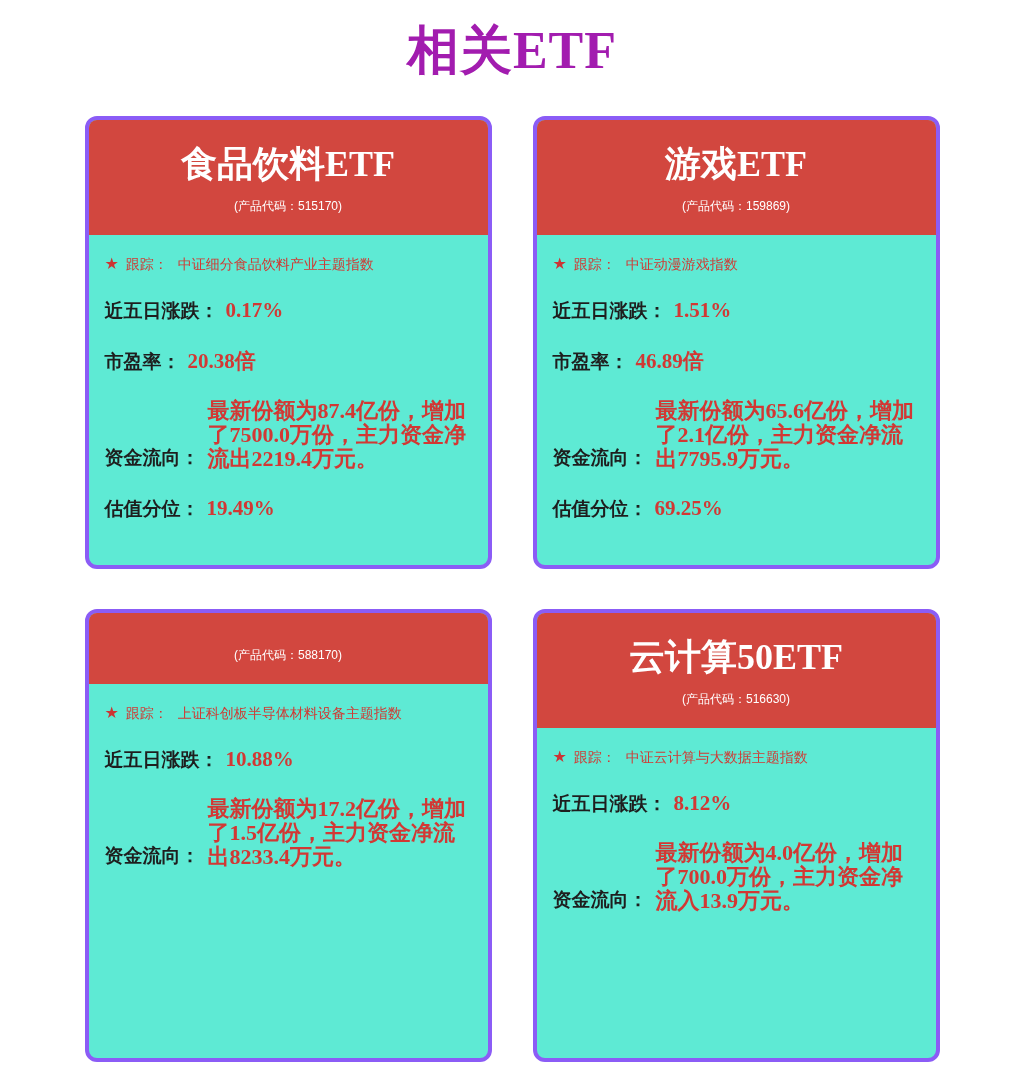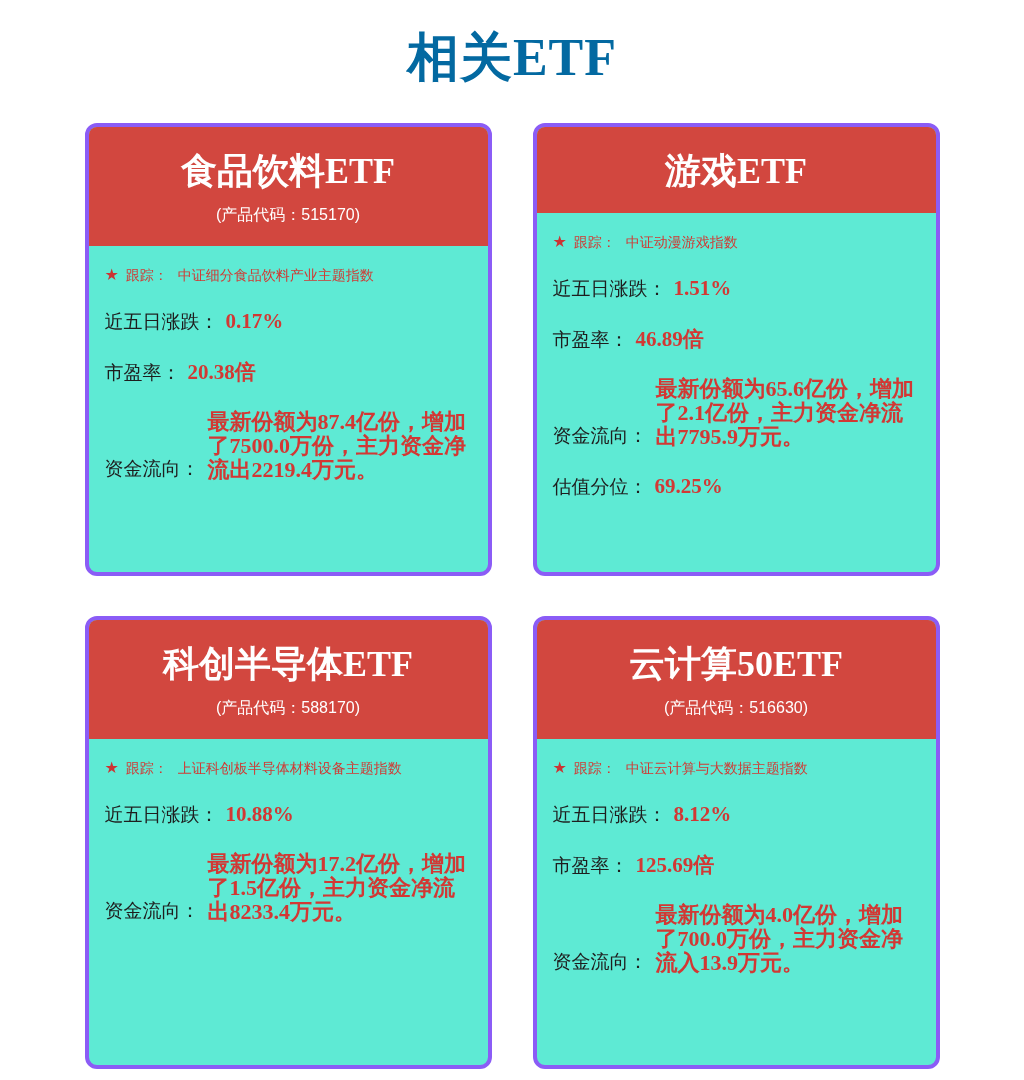--- a/index.html
+++ b/index.html
@@ -7,22 +7,22 @@
     margin: 0; padding: 0;
     width: 1024px; min-height: 1080px;
     background: #ffffff;
     font-family: "Liberation Sans", sans-serif;
   }
   .page-title {
     text-align: center;
     font-family: "Liberation Serif", serif;
     font-weight: bold;
     font-size: 52px;
-    color: #0369a1;
-    margin: 23px 0 30px 0;
+    color: #a21caf;
+    margin: 16px 0 30px 0;
     letter-spacing: 1px;
   }
   .grid {
     display: grid;
     grid-template-columns: 407px 407px;
     column-gap: 41px;
     row-gap: 40px;
     justify-content: center;
     align-items: stretch;
   }
@@ -41,21 +41,21 @@
     text-align: center;
     padding: 22px 10px 20px 10px;
   }
   .card-title {
     font-family: "Liberation Serif", serif;
     font-weight: bold;
     font-size: 36px;
     line-height: 44px;
   }
   .card-code {
-    font-size: 16px;
+    font-size: 12px;
     margin-top: 12px;
     font-weight: normal;
   }
   .card-body {
     padding: 20px 16px 22px 16px;
     flex: 1;
   }
   .track {
     color: #D03A34;
     font-size: 14px;
@@ -68,21 +68,21 @@
     margin-right: 7px;
     color: #CC3333;
   }
   .track-label { margin-right: 10px; }
   .metric {
     margin-top: 24px;
     font-size: 19px;
     line-height: 26px;
   }
   .m-label {
-    font-weight: normal;
+    font-weight: bold;
     color: #1E1E1E;
   }
   .m-value {
     font-weight: bold;
     color: #D23834;
     font-family: "Liberation Serif", serif;
     font-size: 21px;
     margin-left: 7px;
   }
   .metric.flow { display: flex; align-items: flex-end; }
@@ -115,26 +115,30 @@
       <div class="metric">
         <span class="m-label">近五日涨跌：</span><span class="m-value">0.17%</span>
       </div>
       <div class="metric">
         <span class="m-label">市盈率：</span><span class="m-value">20.38倍</span>
       </div>
       <div class="metric flow">
         <span class="m-label">资金流向：</span>
           <span class="m-value">最新份额为87.4亿份，增加了7500.0万份，主力资金净流出2219.4万元。</span>
       </div>
+      <div class="metric">
+        <span class="m-label">估值分位：</span><span class="m-value">19.49%</span>
+      </div>
     </div>
   </div>
 
   <div class="card">
     <div class="card-header">
       <div class="card-title">游戏ETF</div>
+      <div class="card-code">(产品代码：159869)</div>
     </div>
     <div class="card-body">
       <div class="track">
         <span class="star-icon">★</span>
         <span class="track-label">跟踪：</span>
         <span>中证动漫游戏指数</span>
       </div>
       <div class="metric">
         <span class="m-label">近五日涨跌：</span><span class="m-value">1.51%</span>
       </div>
@@ -146,21 +150,20 @@
           <span class="m-value">最新份额为65.6亿份，增加了2.1亿份，主力资金净流出7795.9万元。</span>
       </div>
       <div class="metric">
         <span class="m-label">估值分位：</span><span class="m-value">69.25%</span>
       </div>
     </div>
   </div>
 
   <div class="card">
     <div class="card-header">
-      <div class="card-title">科创半导体ETF</div>
       <div class="card-code">(产品代码：588170)</div>
     </div>
     <div class="card-body">
       <div class="track">
         <span class="star-icon">★</span>
         <span class="track-label">跟踪：</span>
         <span>上证科创板半导体材料设备主题指数</span>
       </div>
       <div class="metric">
         <span class="m-label">近五日涨跌：</span><span class="m-value">10.88%</span>
@@ -179,23 +182,20 @@
     </div>
     <div class="card-body">
       <div class="track">
         <span class="star-icon">★</span>
         <span class="track-label">跟踪：</span>
         <span>中证云计算与大数据主题指数</span>
       </div>
       <div class="metric">
         <span class="m-label">近五日涨跌：</span><span class="m-value">8.12%</span>
       </div>
-      <div class="metric">
-        <span class="m-label">市盈率：</span><span class="m-value">125.69倍</span>
-      </div>
       <div class="metric flow">
         <span class="m-label">资金流向：</span>
           <span class="m-value">最新份额为4.0亿份，增加了700.0万份，主力资金净流入13.9万元。</span>
       </div>
     </div>
   </div>
 
 </div>
 
 </body></html>

